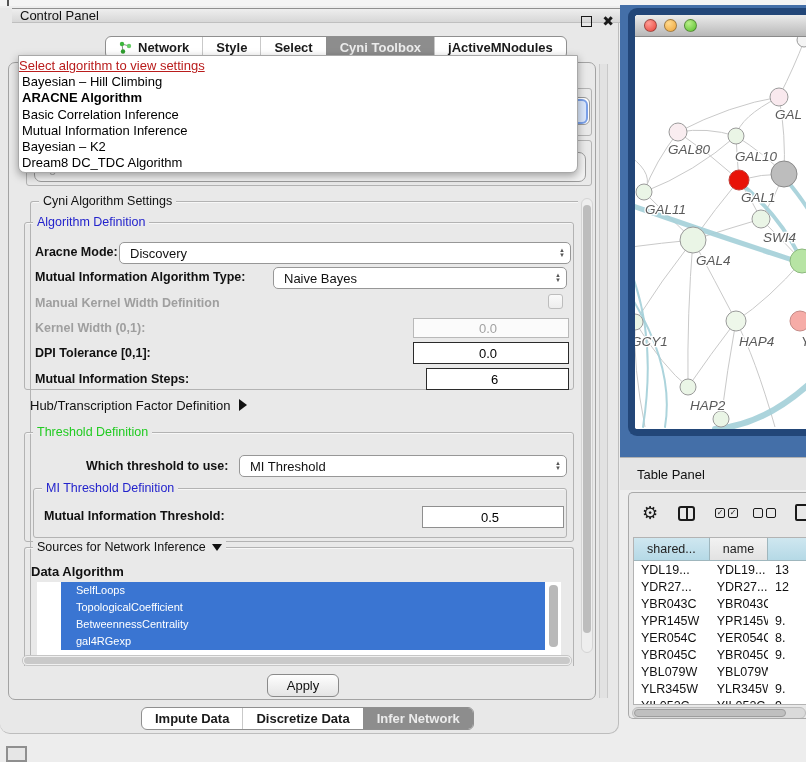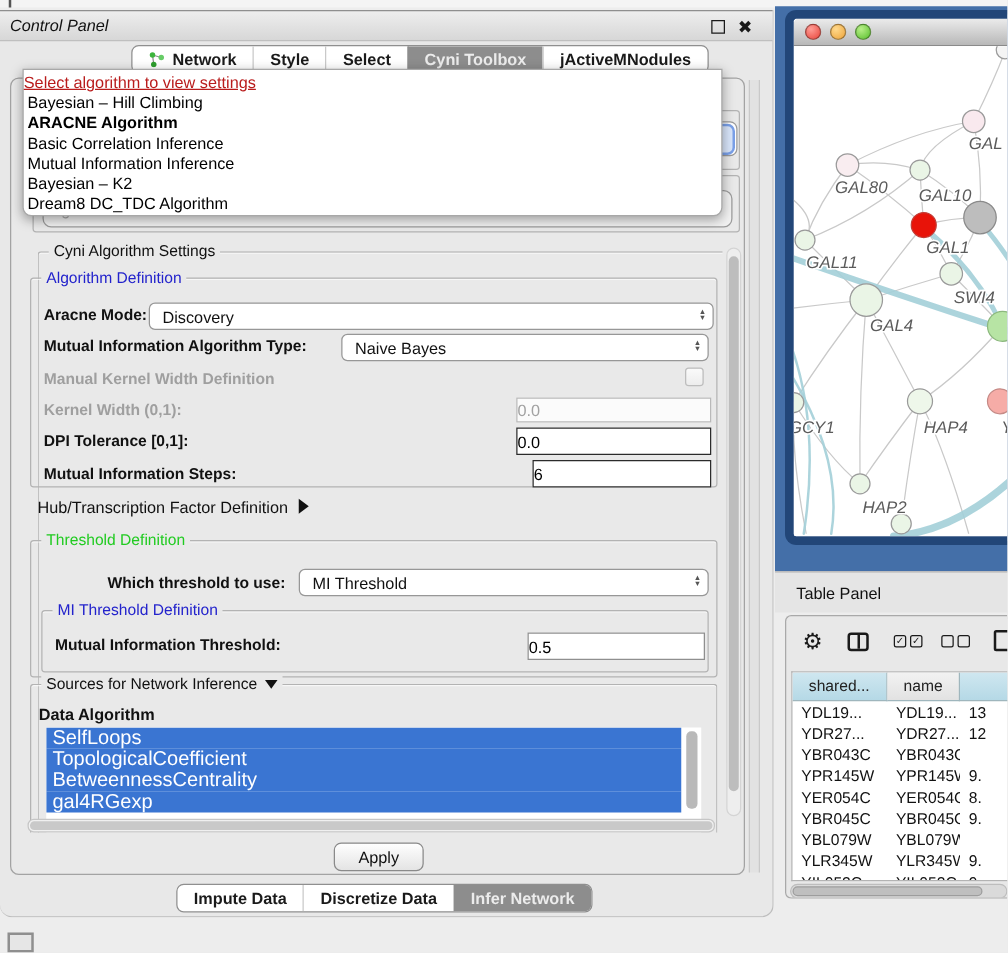--- a/index.html
+++ b/index.html
@@ -6,23 +6,23 @@
   html,body { width:806px; height:762px; overflow:hidden; background:#ededed;
               font-family:"Liberation Sans","DejaVu Sans",sans-serif; }
   .abs { position:absolute; }
   #stage { position:relative; width:806px; height:762px; }
 
   
   #topstrip { left:0; top:0; width:806px; height:6px; background:#f4f4f4; }
   #toptick { left:7px; top:0; width:2px; height:6px; background:#555; }
   #controlPanel { left:0; top:8px; width:619px; height:726px; background:#e8e8e8;
     border-right:1px solid #bdbdbd; border-bottom:1px solid #bdbdbd; border-radius:0 0 10px 10px; }
-  #cpTitlebar { left:0; top:0; width:100%; height:25px;
+  #cpTitlebar { left:12px; top:0; width:100%; height:15px;
     background:linear-gradient(#eeeeee,#d7d7d7); border-top:1px solid #8f8f8f; border-bottom:1px solid #bfbfbf;
-    display:flex; align-items:center;font-style:italic; }
+    display:flex; align-items:center; }
   #cpTitle { margin-left:8px; font-size:13px; color:#111; }
   #cpFloat { position:absolute; right:38px; top:7px; width:11px; height:11px; border:1.5px solid #1a1a1a; background:transparent; }
   #cpClose { position:absolute; right:16px; top:4px; font-size:14px; font-weight:bold; color:#1a1a1a; line-height:17px; }
 
   .tabbar { display:flex; background:#ffffff; border:1px solid #8f8f8f; border-radius:6px; overflow:hidden; height:23px; }
   .tab { display:flex; align-items:center; padding:0 13px; font-size:13px; font-weight:bold; color:#1a1a1a;
     border-left:1px solid #c9c9c9; white-space:nowrap; }
   .tab:first-child { border-left:none; }
   .tab.sel { background:var(--tabsel); color:#ececec; border-left-color:var(--tabsel); }
   .tab .ticon { margin-right:6px; display:inline-flex; }
@@ -53,30 +53,30 @@
   
   .groupbox { position:absolute; border:1px solid #b3b3b3; border-radius:3px; box-shadow:inset 0 1px 0 rgba(255,255,255,0.65); }
   .gtitle { position:absolute; top:-8px; left:8px; background:#e9e9e9; padding:0 4px; font-size:12.5px; color:#111; white-space:nowrap; display:flex; align-items:center; }
   .gtitle.blue { color:var(--gblue); }
   .gtitle.green { color:var(--ggreen); }
   .lbl { position:absolute; font-size:12.5px; font-weight:bold; color:#111; white-space:nowrap; }
   .lbl.dis { color:#9f9f9f; }
   .combo { position:absolute; background:#fff; border:1px solid #979797; border-radius:5px; display:flex; align-items:center; }
   .combo .val { flex:1; padding-left:10px; font-size:13px; color:#111; white-space:nowrap; overflow:hidden; }
   .combo .stp { width:16px; display:flex; flex-direction:column; align-items:center; justify-content:center; color:#555; font-size:6px; line-height:5px; gap:1px; }
-  .field { position:absolute; background:#fff; border:1px solid #2b2b2b; display:flex; align-items:center; justify-content:flex-start;
+  .field { position:absolute; background:#fff; border:1px solid #2b2b2b; display:flex; align-items:center; justify-content:center;
     padding-right:6px; font-size:13px; color:#000; }
   .field.dis { border:1px solid #b9b9b9; background:#fbfbfb; color:#a2a2a2; }
   .field.soft { border:1px solid #8f8f8f; }
   .chk { position:absolute; width:15px; height:15px; border:1px solid #bdbdbd; border-radius:3px; background:linear-gradient(#fafafa,#ededed); }
   #settingsClip { left:14px; top:185px; width:564px; height:473px; overflow:hidden; }
   .tri-right { display:inline-block; width:0; height:0; border-left:8px solid #111; border-top:6px solid transparent; border-bottom:6px solid transparent; margin-left:9px; }
   .tri-down { display:inline-block; width:0; height:0; border-top:7px solid #111; border-left:5px solid transparent; border-right:5px solid transparent; margin-left:6px; }
   #attrList { position:absolute; left:12px; top:34px; width:524px; height:85px; background:#fff; overflow:hidden; }
-  .attr { height:17px; line-height:17px; padding-left:5px; margin-right:16px; font-size:16px; color:#fff; background:var(--sel); white-space:nowrap; }
+  .attr { height:17px; line-height:17px; padding-left:15px; margin-right:16px; font-size:11px; color:#fff; background:var(--sel); white-space:nowrap;margin-left:24px; }
   #attrThumb { position:absolute; right:3px; top:3px; width:9px; height:62px; background:#b9b9b9; border-radius:4px; }
   #srcHScroll { left:22px; top:647px; width:550px; height:11px; background:#f0f0f0; border:1px solid #c6c6c6; border-radius:5px; }
   #srcHThumb { left:1px; top:1px; width:546px; height:7px; background:#c9c9c9; border-radius:4px; position:absolute; }
   #setVTrack { left:581px; top:190px; width:12px; height:455px; background:#eeeeee; border:1px solid #d4d4d4; border-radius:6px; }
   #setVThumb { position:absolute; left:1px; top:6px; width:8px; height:428px; background:#bdbdbd; border-radius:4px; }
 
   #applyBtn { left:267px; top:666px; width:72px; height:23px; border:1px solid #8a8a8a; border-radius:6px;
     background:linear-gradient(#fefefe,#e4e4e4); font-size:13px; color:#111; display:flex; align-items:center; justify-content:center; }
 
   #miniDock { left:6px; top:746px; width:21px; height:16px; border:2px solid #8f8f8f; background:#e6e6e6; }

